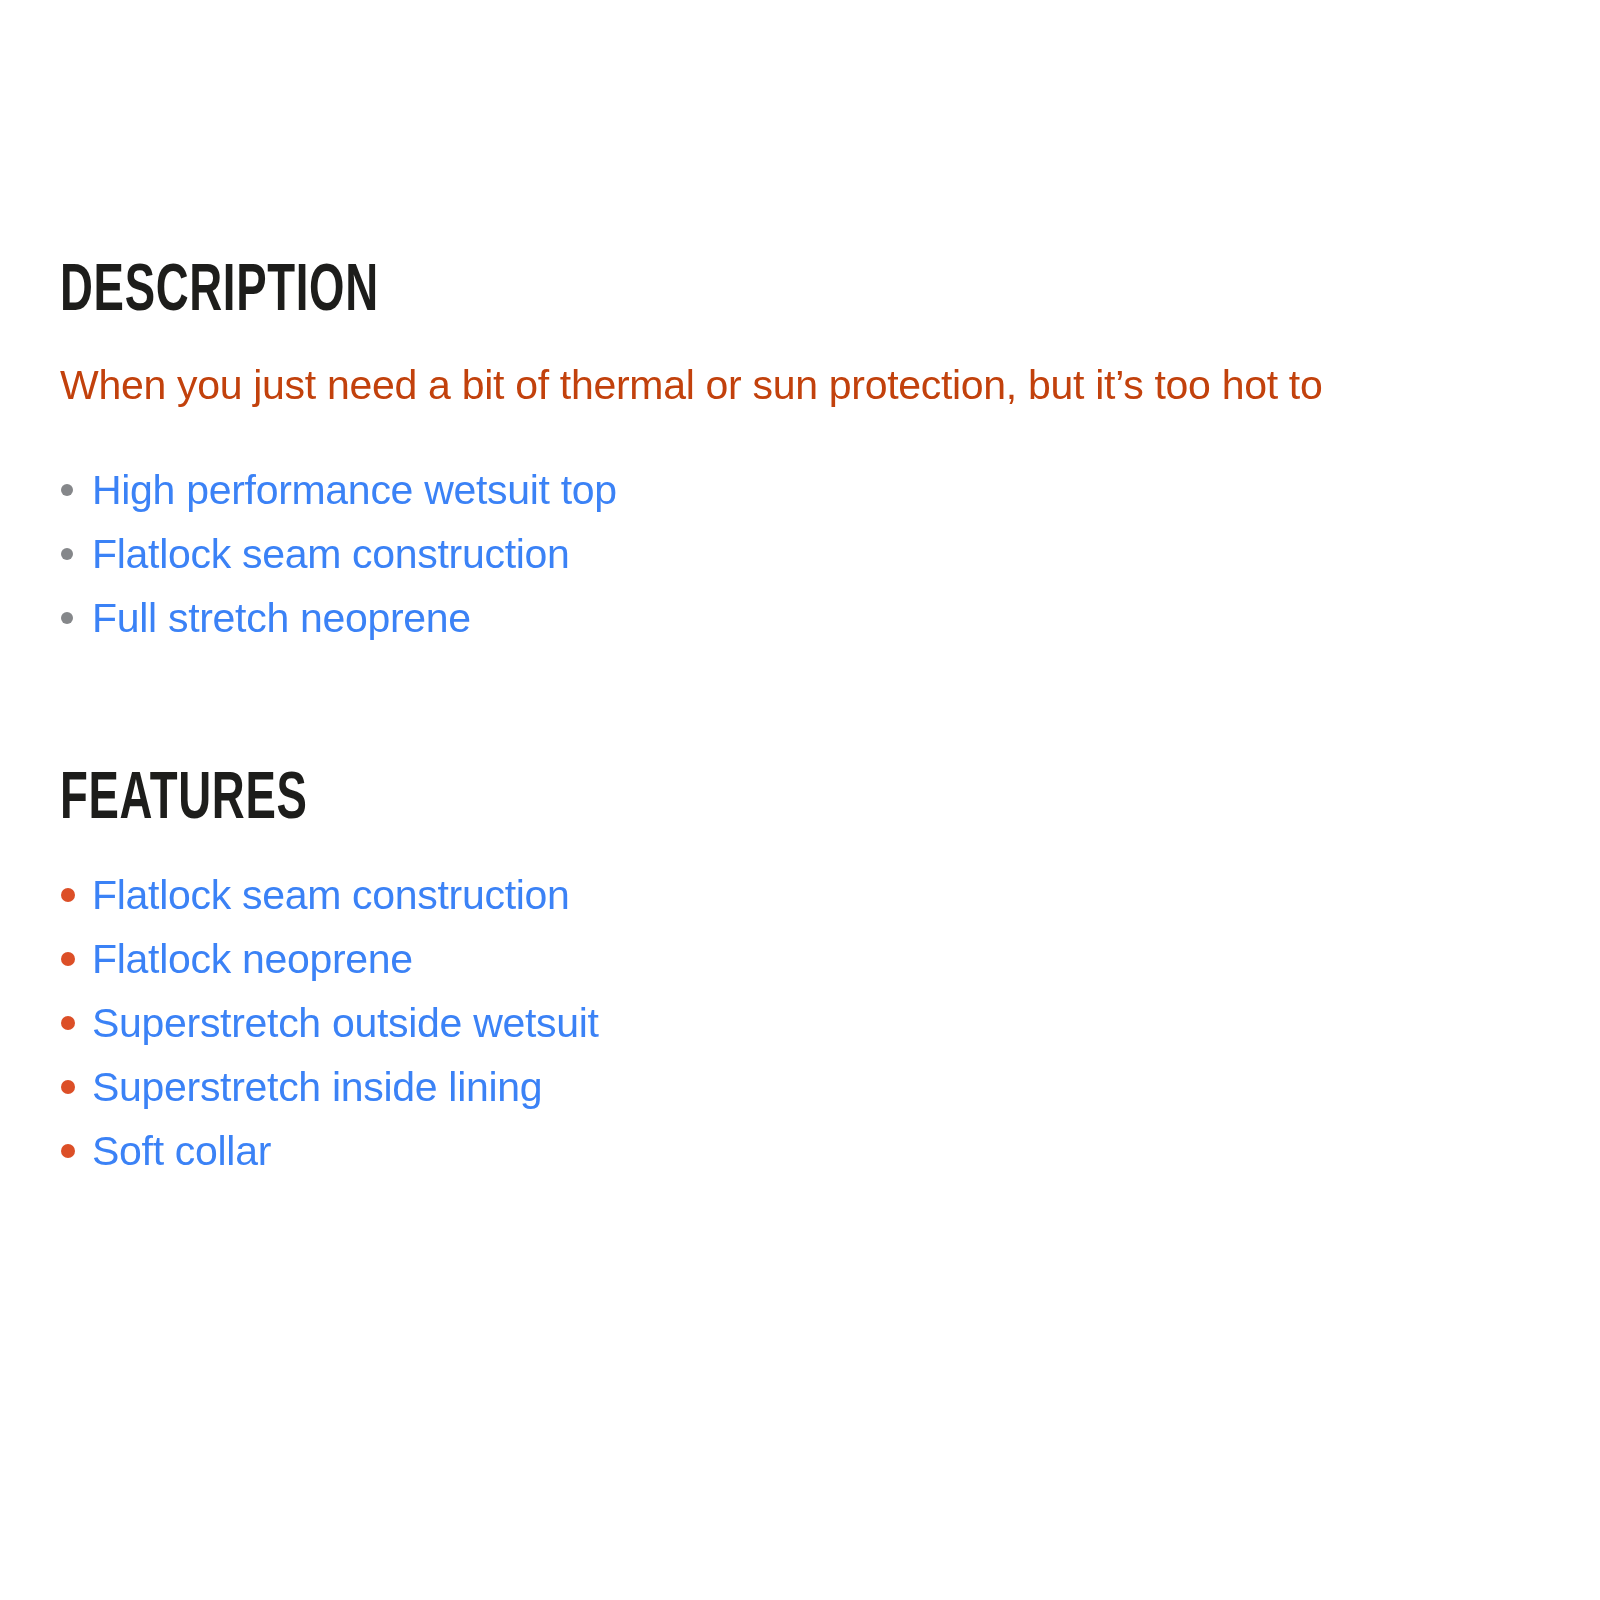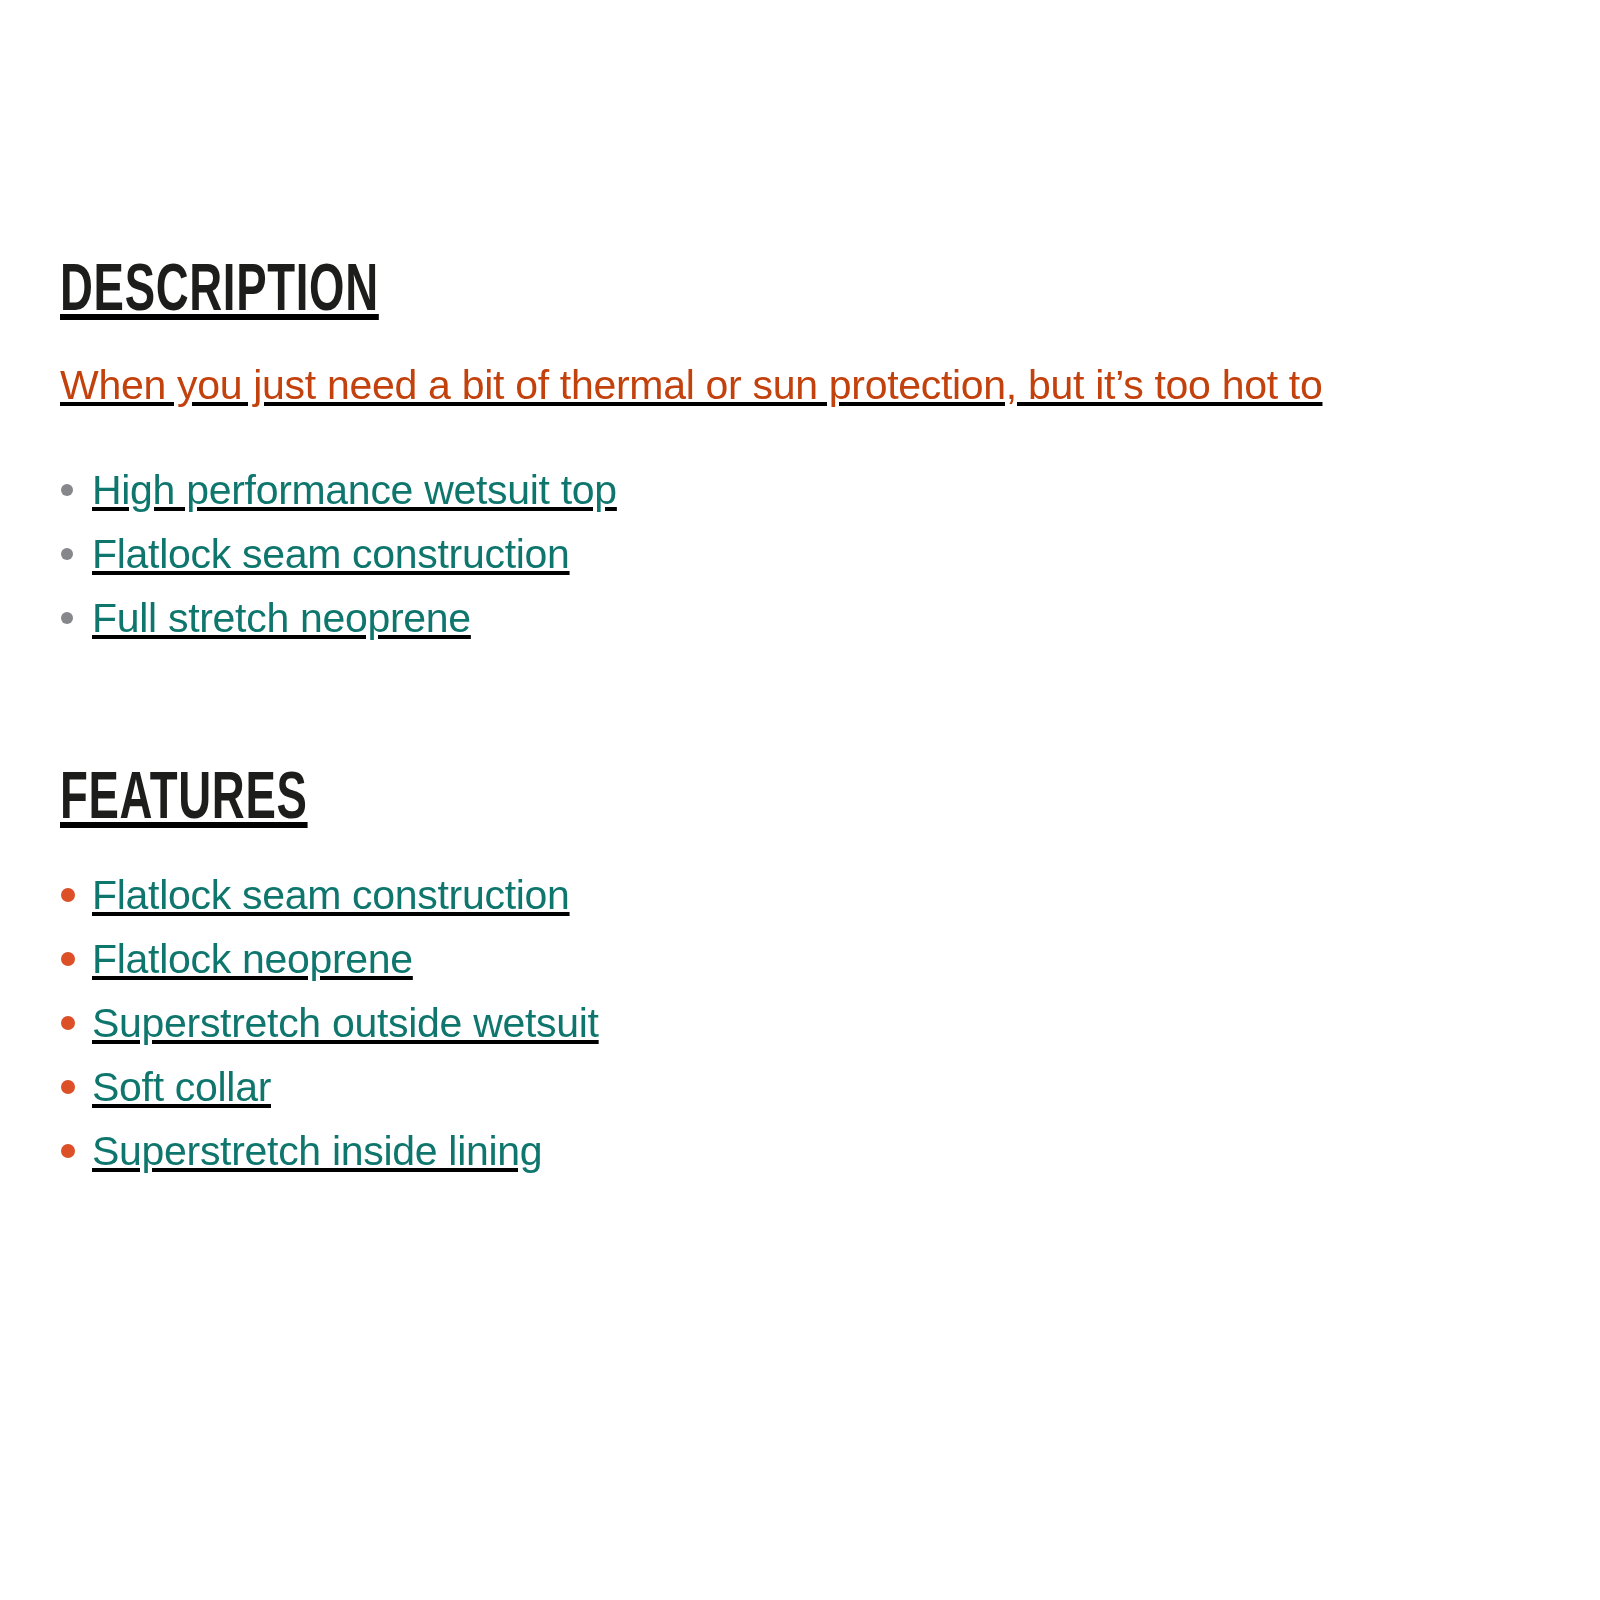--- a/index.html
+++ b/index.html
@@ -7,21 +7,20 @@
     padding: 0;
     width: 1600px;
     height: 1600px;
     background: #ffffff;
     overflow: hidden;
     font-family: "Liberation Sans", sans-serif;
   }
   .content {
     padding-left: 60px;
     padding-right: 56px;
-    text-decoration: underline;
   }
   h2.section-heading {
     margin: 0;
     font-size: 66px;
     line-height: 66px;
     font-weight: 700;
     color: #1d1d1b;
     letter-spacing: 1px;
     transform: scaleX(0.69);
     transform-origin: 0 50%;
@@ -47,21 +46,21 @@
     list-style: none;
     margin: 0;
     padding: 0;
   }
   ul.bullets li {
     position: relative;
     padding-left: 32px;
     font-size: 41px;
     line-height: 64px;
     letter-spacing: -0.3px;
-    color: #0f766e;
+    color: #3b82f6;
     white-space: nowrap;
   }
   ul.bullets li::before {
     content: "";
     position: absolute;
     left: 1px;
     top: 26px;
     width: 12px;
     height: 12px;
     border-radius: 50%;
@@ -99,18 +98,18 @@
     </ul>
   </section>
 
   <section>
     <h2 class="section-heading features-heading">FEATURES</h2>
 
     <ul class="bullets orange">
       <li>Flatlock seam construction</li>
       <li>Flatlock neoprene</li>
       <li>Superstretch outside wetsuit</li>
+      <li>Superstretch inside lining</li>
       <li>Soft collar</li>
-      <li>Superstretch inside lining</li>
     </ul>
   </section>
 
 </main>
 
 </body></html>

